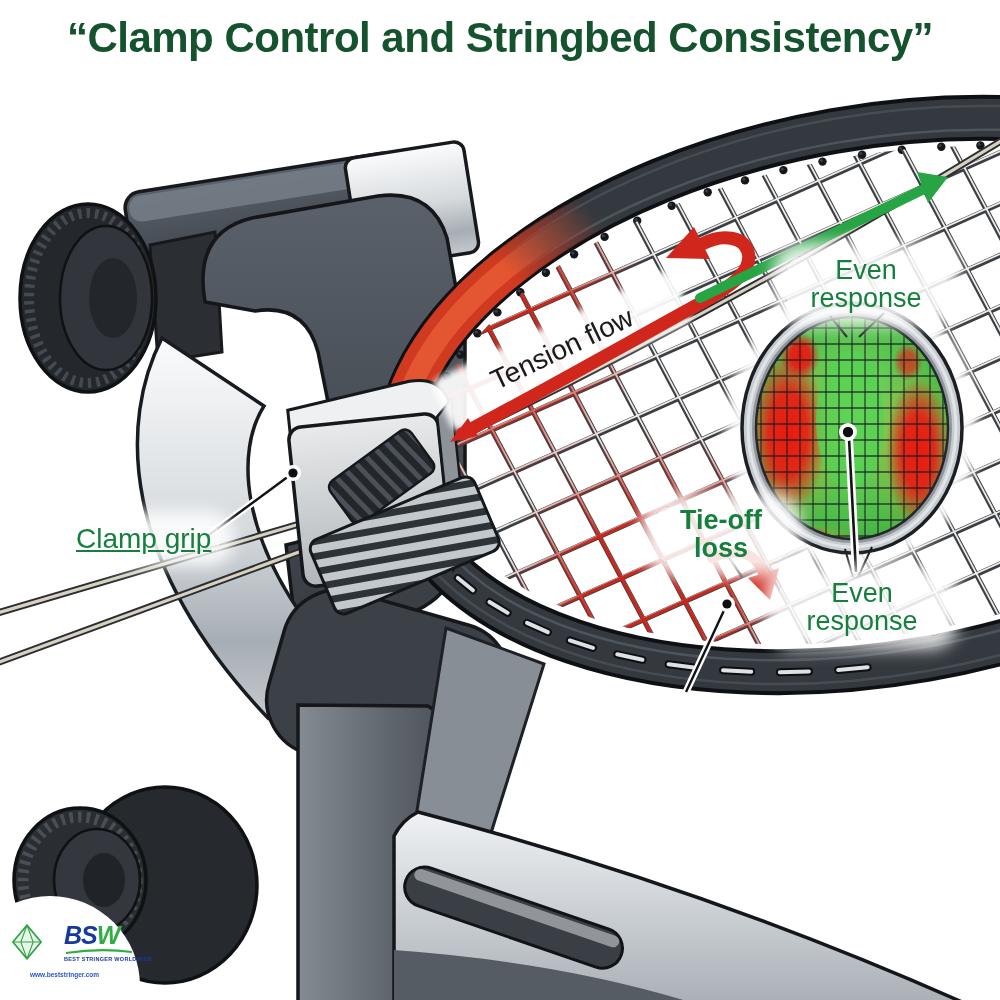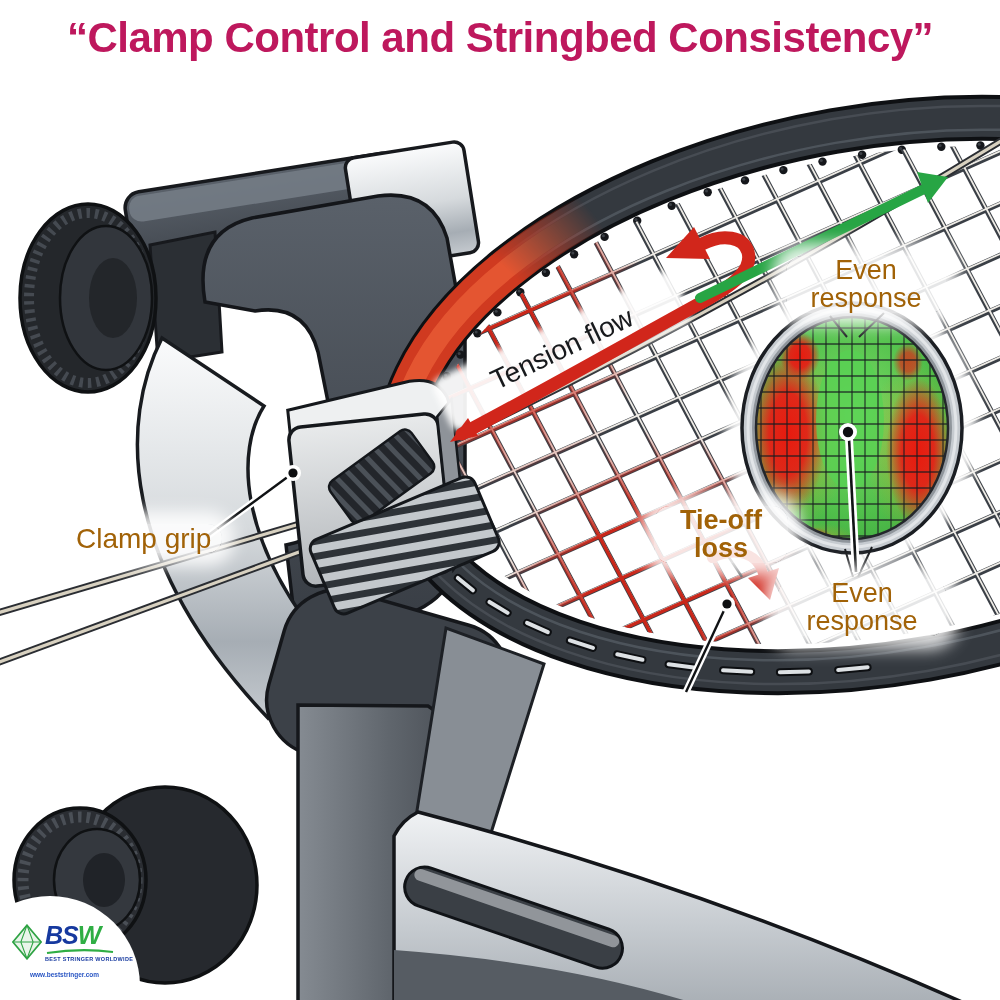--- a/index.html
+++ b/index.html
@@ -1,34 +1,34 @@
 <!DOCTYPE html>
 <html><head>
 <meta charset="utf-8">
 <style>
   html,body{margin:0;padding:0;background:#ffffff;}
   .stage{position:relative;width:1000px;height:1000px;background:#ffffff;overflow:hidden;
          font-family:"Liberation Sans",sans-serif;}
   .stage svg.art{position:absolute;left:0;top:0;}
   .page-title{position:absolute;left:0;right:0;top:14px;text-align:center;
-    font-size:42px;font-weight:700;letter-spacing:-0.5px;color:#be185d;}
-  .lbl{position:absolute;color:#a16207;text-align:center;line-height:1.05;white-space:pre-line;}
+    font-size:42px;font-weight:700;letter-spacing:-0.5px;color:#14532d;}
+  .lbl{position:absolute;color:#15803d;text-align:center;line-height:1.05;white-space:pre-line;}
   .halo{background:rgba(255,255,255,.87);box-shadow:0 0 16px 13px rgba(255,255,255,.87);border-radius:16px;}
   .lbl-tension{left:442px;top:334px;width:240px;font-size:28px;font-weight:500;
     transform:rotate(-25.5deg);color:#17191c;}
   .lbl-even-top{left:786px;top:256px;width:160px;font-size:27px;}
   .lbl-even-bottom{left:778px;top:579px;width:168px;font-size:27px;}
   .lbl-tieoff{left:654px;top:506px;width:134px;font-size:27px;font-weight:bold;}
-  .lbl-clampgrip{left:76px;top:524px;width:146px;font-size:28px;text-align:left;}
+  .lbl-clampgrip{left:76px;top:524px;width:146px;font-size:28px;text-align:left;text-decoration:underline;}
   
   .logo{position:absolute;left:12px;top:924px;width:170px;}
   .logo-row{display:flex;align-items:flex-start;gap:3px;}
   .bsw{font-size:25px;font-weight:700;font-style:italic;color:#16399f;letter-spacing:-1px;line-height:.95;}
   .bsw .w{color:#2fae44;}
-  .bsw-block{display:flex;flex-direction:column;}
+  .bsw-block{display:flex;flex-direction:column;margin-left:19px;}
   .tagline{font-size:5.5px;font-weight:700;color:#16399f;letter-spacing:.3px;margin-top:1px;}
   .logo-url{font-size:6.5px;font-weight:700;color:#2b57c4;margin:7px 0 0 18px;}
 </style>
 </head>
 <body>
 
 <div class="stage">
 
 <svg class="art" width="1000" height="1000" viewBox="0 0 1000 1000">
   <defs>

